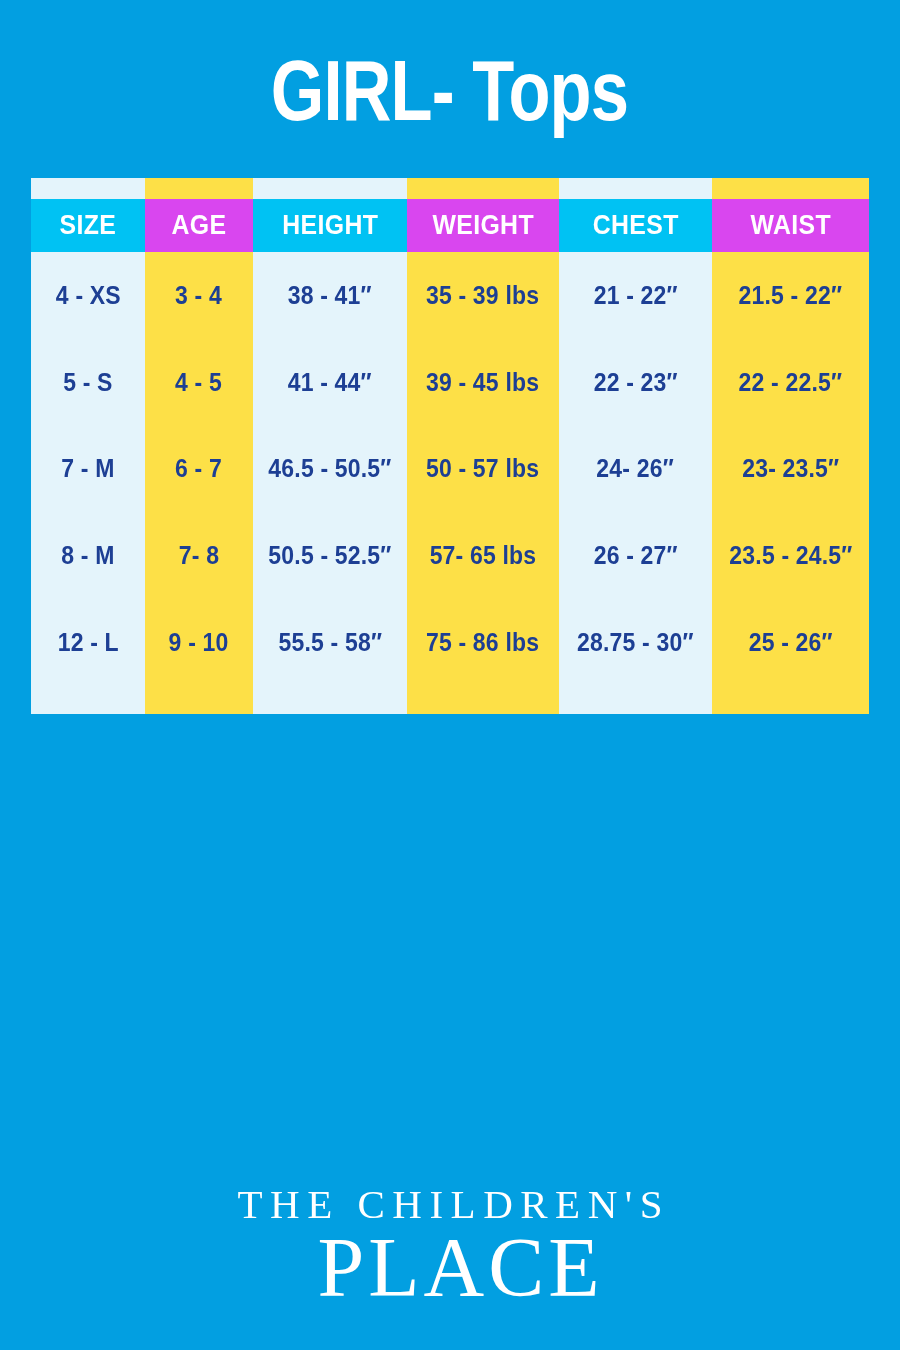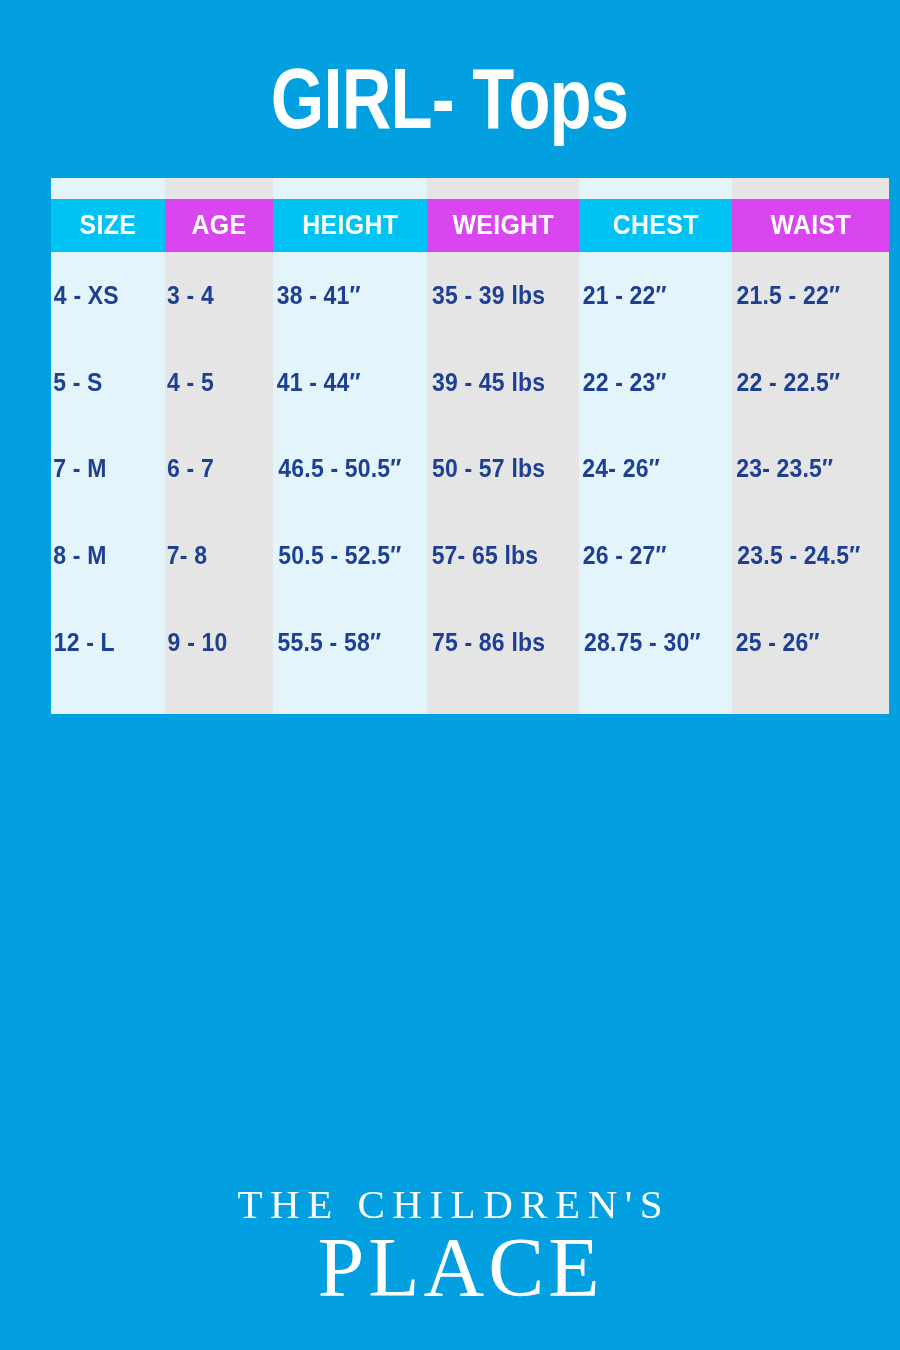--- a/index.html
+++ b/index.html
@@ -18,21 +18,21 @@
     position: relative;
     width: 900px;
     height: 1350px;
     background: #029fe1;
   }
 
   
   .title-area {
     position: absolute;
     left: 0;
-    top: 52px;
+    top: 44px;
     width: 900px;
     text-align: center;
   }
   .title {
     display: inline-block;
     color: #ffffff;
     font-family: "Liberation Sans Narrow", "Liberation Sans", sans-serif;
     font-size: 86px;
     font-weight: bold;
     letter-spacing: -1px;
@@ -42,21 +42,20 @@
     white-space: nowrap;
   }
 
   
   .table-wrap {
     position: absolute;
     left: 31px;
     top: 178px;
     width: 702px;
     background: #ffffff;
-    margin-left: 20px;
   }
   table.size-table {
     border-collapse: collapse;
     width: 838px;
     table-layout: fixed;
   }
   table.size-table col.c0 { width: 114px; }
   table.size-table col.c1 { width: 108px; }
   table.size-table col.c2 { width: 154px; }
   table.size-table col.c3 { width: 152px; }
@@ -80,40 +79,40 @@
     transform: none;
   }
   th .hlabel {
     display: inline-block;
     transform: scaleX(0.92);
   }
 
   tbody tr.data-row td {
     height: 86.8px;
     padding: 0;
-    text-align: left;
+    text-align: center;
     vertical-align: middle;
     color: #1d3f94;
     font-family: "Liberation Sans Narrow", "Liberation Sans", sans-serif;
     font-size: 25px;
     font-weight: bold;
     letter-spacing: 0.2px;
     border: 0;
     white-space: nowrap;
   }
   td .cval {
     display: inline-block;
     transform: scaleX(0.92);
   }
 
   tr.bottom-row td { height: 28px; padding: 0; border: 0; }
 
   
   .tint-light { background: #e4f4fb; }
-  .tint-white { background: #e5e5e5; }
+  .tint-white { background: #fde047; }
   .hdr-light  { background: #00c2f3; }
   .hdr-dark   { background: #d946ef; }
 
   
   .logo {
     position: absolute;
     left: 0;
     top: 1185px;
     width: 900px;
     text-align: center;

